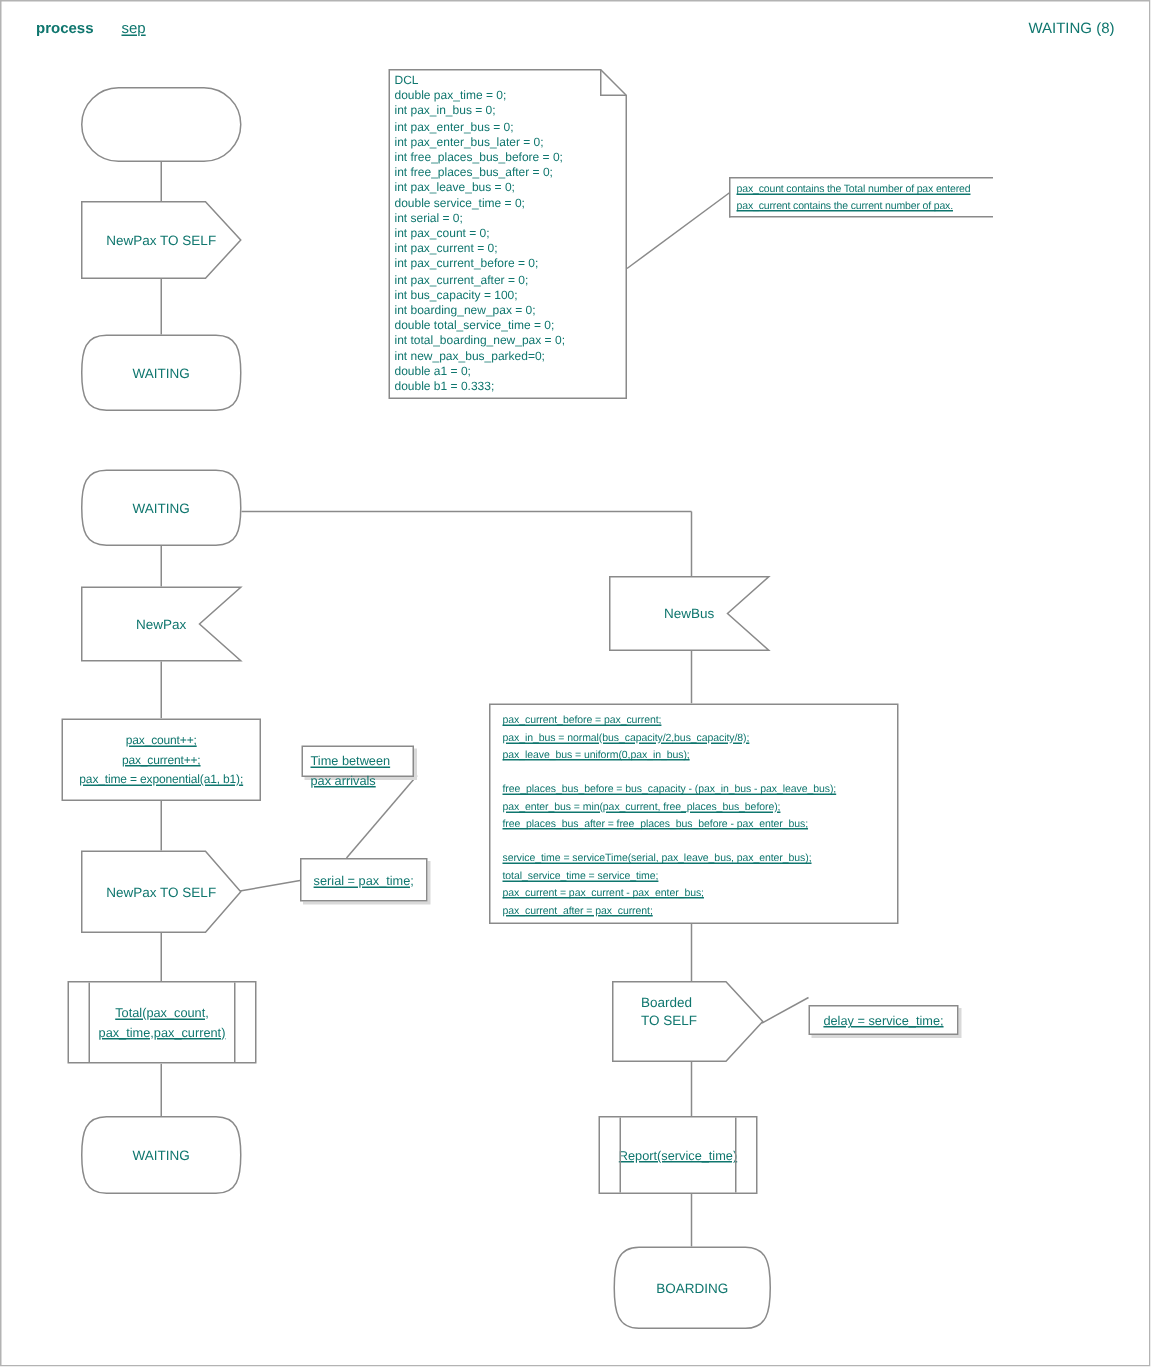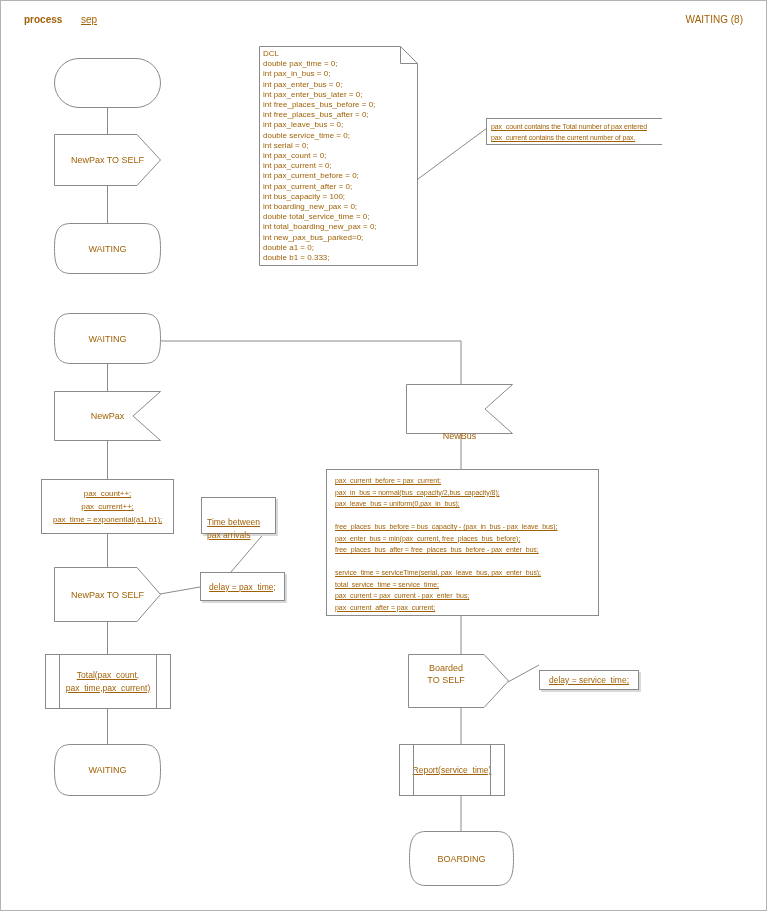--- a/index.html
+++ b/index.html
@@ -1,31 +1,31 @@
 <!DOCTYPE html>
 <html><head>
 <meta charset="utf-8">
 <style>
   html,body{margin:0;padding:0;background:#fff;}
   .canvas{
     position:relative;width:767px;height:911px;background:#fff;
     border:1px solid #b3b3b3;box-sizing:border-box;
-    font-family:"Liberation Sans",sans-serif;color:#a16207;overflow:hidden;
+    font-family:"Liberation Sans",sans-serif;color:#0f766e;overflow:hidden;
   }
   .hdr{position:absolute;top:13px;font-size:10px;}
   .hdr.bold{font-weight:bold;}
   .wires{position:absolute;left:0;top:0;z-index:1;}
   .wires line{stroke:#8a8a8a;stroke-width:1;}
   .node{position:absolute;z-index:2;}
   .node svg{display:block;overflow:visible;}
   .node path,.node rect{fill:#ffffff;stroke:#8a8a8a;stroke-width:1;}
   .node path.fold{fill:none;}
   .lbl{
     position:absolute;left:0;top:0;display:flex;align-items:center;justify-content:center;
-    text-align:center;font-size:9px;line-height:12px;white-space:pre-line;z-index:3;
+    text-align:left;font-size:9px;line-height:12px;white-space:pre-line;z-index:3;
   }
   .box{
     position:absolute;z-index:2;border:1px solid #8a8a8a;background:#fff;box-sizing:border-box;
     display:flex;align-items:center;justify-content:center;text-align:center;text-decoration:underline;
   }
   .shadow{box-shadow:2px 2px 0 0 #d9d9d9;}
   .code{white-space:pre;text-align:left;}
   .dcl-text{
     position:absolute;left:262px;top:48px;width:150px;z-index:3;
     font-size:8px;line-height:10.2px;white-space:pre;
@@ -34,22 +34,22 @@
     left:325px;top:468px;width:273px;height:147px;
     align-items:flex-start;justify-content:flex-start;padding:5px 0 0 8px;
     font-size:7px;line-height:11.5px;letter-spacing:-0.05px;
   }
   .task-small{
     left:40px;top:478px;width:133px;height:55px;
     font-size:8px;line-height:13px;letter-spacing:-0.1px;white-space:pre-line;
   }
   .delay{font-size:8.5px;white-space:pre;}
   .note-arrival{
-    left:200px;top:496px;width:75px;height:37px;
-    align-items:flex-start;justify-content:flex-start;padding:18px 0 0 5px;
+    left:200px;top:496px;width:75px;height:21px;
+    align-items:flex-start;justify-content:flex-start;padding:3px 0 0 5px;
     font-size:8.5px;line-height:13px;white-space:pre;text-align:left;
   }
   .note-pax{
     left:485px;top:117px;width:176px;height:27px;border-right:none;
     align-items:flex-start;justify-content:flex-start;padding:2px 0 0 4px;
     font-size:7px;line-height:11px;letter-spacing:-0.1px;white-space:pre;
     text-align:left;overflow:hidden;
   }
   .report{background:#fff;}
   .report .innerline{position:absolute;top:0;bottom:0;width:1px;background:#8a8a8a;}
@@ -157,41 +157,41 @@
   <div class="box shadow note-arrival">Time between
 pax arrivals</div>
 
   <div class="node" style="left:53px;top:566px;">
     <svg width="107" height="55">
         <path d="M.5,.5 H83 L106.5,27.5 L83,54.5 H.5 Z"></path>
       </svg>
     <div class="lbl" style="width:107px;height:55px;">NewPax TO SELF</div>
   </div>
 
-  <div class="box shadow delay" style="left:199px;top:571px;width:85px;height:29px;">delay = pax_time;</div>
+  <div class="box shadow delay" style="left:199px;top:571px;width:85px;height:29px;">serial = pax_time;</div>
 
   <div class="box report" style="left:44px;top:653px;width:126px;height:55px;">
     <div class="innerline il-l"></div>
     <div class="innerline il-r"></div>
     <div class="rlbl">Total(pax_count,
 pax_time,pax_current)</div>
   </div>
 
   <div class="node" style="left:53px;top:743px;">
     <svg width="107" height="52">
         <path d="M17,.5 H90 C104,.5 106.5,10.5 106.5,26 C106.5,41.5 104,51.5 90,51.5 H17 C3,51.5 .5,41.5 .5,26 C.5,10.5 3,.5 17,.5 Z"></path>
       </svg>
     <div class="lbl" style="width:107px;height:52px;">WAITING</div>
   </div>
 
   <div class="node" style="left:405px;top:383px;">
     <svg width="107" height="50">
         <path d="M.5,.5 H106.5 L79,25 L106.5,49.5 H.5 Z"></path>
       </svg>
-    <div class="lbl" style="width:107px;height:50px;margin-top:27px;">NewBus</div>
+    <div class="lbl" style="width:107px;height:50px;">NewBus</div>
   </div>
 
   <div class="box task-big code">pax_current_before = pax_current;
 pax_in_bus = normal(bus_capacity/2,bus_capacity/8);
 pax_leave_bus = uniform(0,pax_in_bus);
 
 free_places_bus_before = bus_capacity - (pax_in_bus - pax_leave_bus);
 pax_enter_bus = min(pax_current, free_places_bus_before);
 free_places_bus_after = free_places_bus_before - pax_enter_bus;
 

